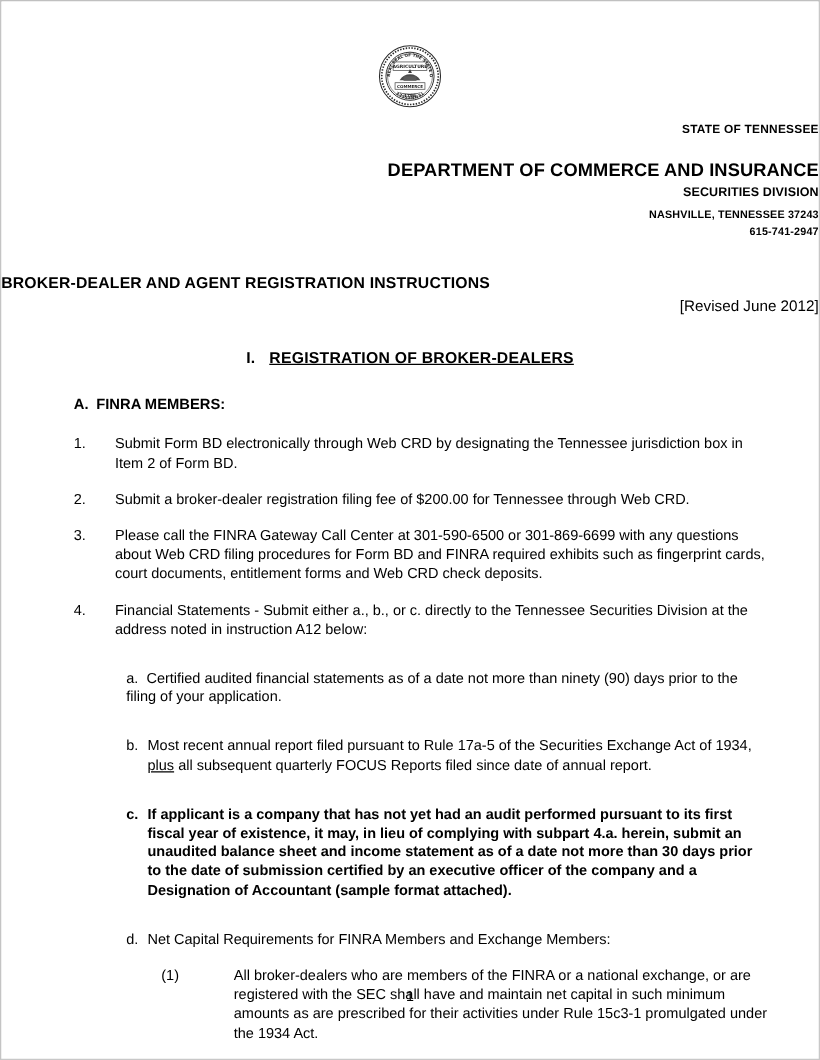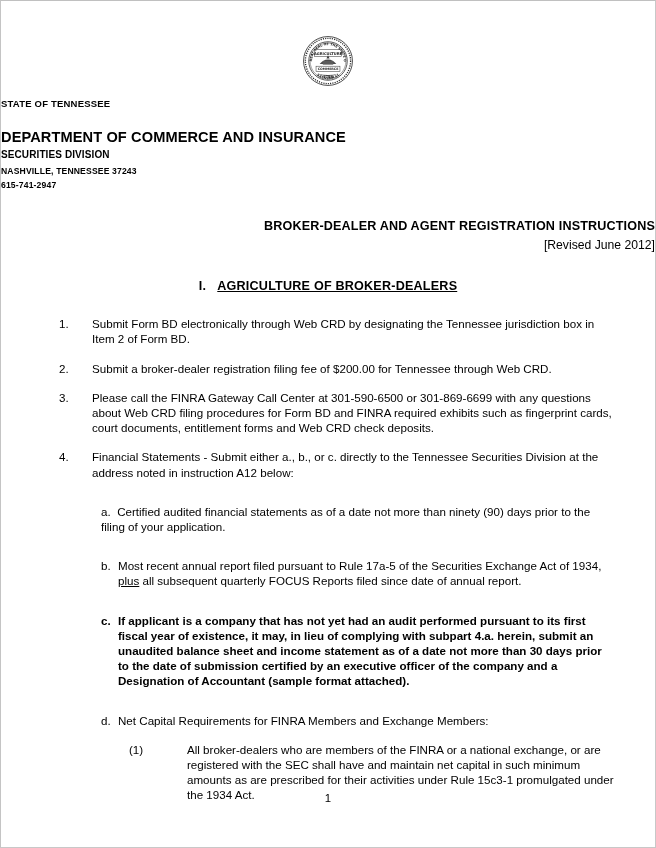--- a/index.html
+++ b/index.html
@@ -43,21 +43,21 @@
     padding-top: 34px;
   }
   .seal {
     width: 52px;
     height: 52px;
     display: block;
   }
 
   
   .masthead {
-    text-align: left;
+    text-align: right;
     margin-top: 10px;
   }
   .mh-state {
     font-size: 9.5px;
     font-weight: bold;
     letter-spacing: 0.2px;
     line-height: 13px;
   }
   .mh-dept {
     font-size: 14.6px;
@@ -75,21 +75,21 @@
   .mh-addr {
     font-size: 8.6px;
     font-weight: bold;
     letter-spacing: 0.15px;
     line-height: 11.6px;
     margin-top: 2px;
   }
 
   
   .doc-title {
-    text-align: right;
+    text-align: left;
     font-size: 12.6px;
     font-weight: bold;
     letter-spacing: 0.15px;
     margin-top: 28px;
   }
   .doc-revised {
     text-align: right;
     font-size: 12.2px;
     font-weight: normal;
     margin-top: 5px;
@@ -227,25 +227,28 @@
       <div class="mh-div">SECURITIES DIVISION</div>
       <div class="mh-addr">NASHVILLE, TENNESSEE 37243</div>
       <div class="mh-addr">615-741-2947</div>
     </div>
 
     <div class="doc-title">BROKER-DEALER AND AGENT REGISTRATION INSTRUCTIONS</div>
     <div class="doc-revised">[Revised June 2012]</div>
 
     <div class="section-title">
       <span class="num">I.</span>
-      <span>&nbsp;&nbsp;</span><span class="underlined">AGRICULTURE OF BROKER-DEALERS</span>
+      <span>&nbsp;&nbsp;</span><span class="underlined">REGISTRATION OF BROKER-DEALERS</span>
     </div>
 
     <div class="body">
 
+      <div class="subhead">
+        <span class="mk">A.</span><span>FINRA MEMBERS:</span>
+      </div>
 
       <div class="item">
         <span class="mk">1.</span>
         <span>Submit Form BD electronically through Web CRD by designating the Tennessee jurisdiction box in Item 2 of Form BD.</span>
       </div>
 
       <div class="item">
         <span class="mk">2.</span>
         <span>Submit a broker-dealer registration filing fee of $200.00 for Tennessee through Web CRD.</span>
       </div>

